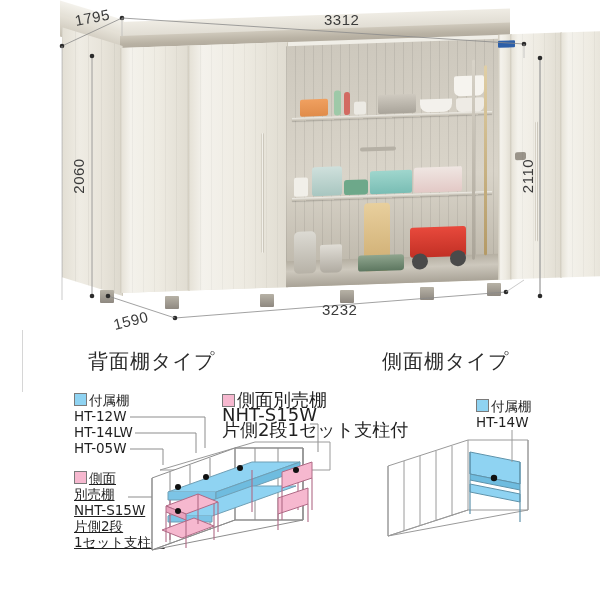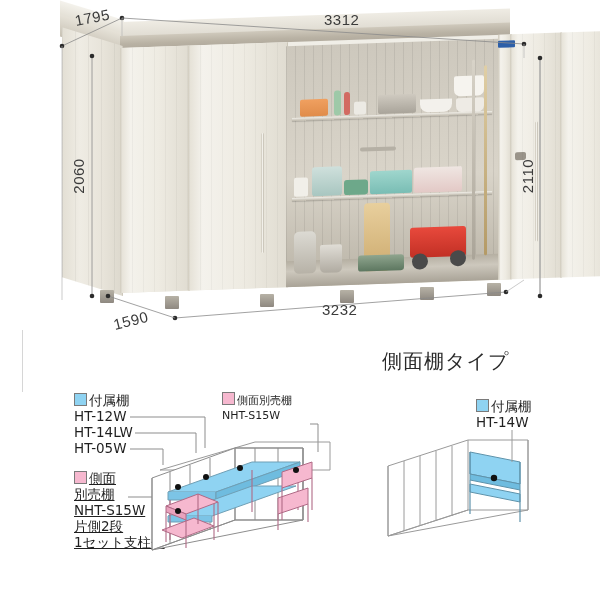--- a/index.html
+++ b/index.html
@@ -107,21 +107,21 @@
   
   .divider-v{position:absolute;left:22px;top:330px;width:1px;height:62px;background:#d6d6d6;}
   .sec-title{
     position:absolute;font-size:20px;color:#2a2a2a;letter-spacing:1px;
     font-family:"DejaVu Sans","Liberation Sans",sans-serif;font-weight:500;
   }
   .lbl{
     position:absolute;font-size:13.5px;color:#1f1f1f;line-height:16px;
     font-family:"DejaVu Sans","Liberation Sans",sans-serif;white-space:nowrap;
   }
-  .lbl.small{font-size:11px;line-height:15px;}
+  .lbl.small{font-size:18px;line-height:15px;}
   .swatch{
     display:inline-block;width:11px;height:11px;vertical-align:-1px;
     margin-right:2px;border:1px solid #7a7a7a;
   }
   .sw-blue{background:#8fd3f2;}
   .sw-pink{background:#f6b8cf;}
 </style>
 </head>
 <body>
 
@@ -227,40 +227,42 @@
     <text class="dimtext" x="76" y="26" transform="rotate(-11 76 26)">1795</text>
     <text class="dimtext" x="324" y="25">3312</text>
     <text class="dimtext" x="84" y="176" transform="rotate(-90 84 176)" text-anchor="middle">2060</text>
     <text class="dimtext" x="533" y="176" transform="rotate(-90 533 176)" text-anchor="middle">2110</text>
     <text class="dimtext" x="322" y="315">3232</text>
     <text class="dimtext" x="115" y="330" transform="rotate(-14 115 330)">1590</text>
   </svg>
 
   <div class="divider-v"></div>
 
+  <div class="sec-title" style="left:88px;top:348px;">背面棚タイプ</div>
   <div class="sec-title" style="left:382px;top:348px;">側面棚タイプ</div>
 
   <div class="lbl" style="left:74px;top:392px;">
     <span class="swatch sw-blue"></span><span>付属棚</span><br>
     <span>HT-12W</span><br>
     <span>HT-14LW</span><br>
     <span>HT-05W</span>
   </div>
 
   <div class="lbl" style="left:74px;top:470px;text-decoration:underline;">
     <span class="swatch sw-pink"></span><span>側面</span><br>
     <span>別売棚</span><br>
     <span>NHT-S15W</span><br>
     <span>片側2段</span><br>
     <span>1セット支柱付</span>
   </div>
 
   <div class="lbl small" style="left:222px;top:392px;">
     <span class="swatch sw-pink"></span><span>側面別売棚</span><br>
     <span>NHT-S15W</span><br>
+    <span>片側2段1セット支柱付</span>
   </div>
 
   <div class="lbl" style="left:476px;top:398px;">
     <span class="swatch sw-blue"></span><span>付属棚</span><br>
     <span>HT-14W</span>
   </div>
 
   <svg class="layer" viewBox="0 0 600 600">
     <g stroke="#8d8d8d" fill="none" stroke-width="1">
 

